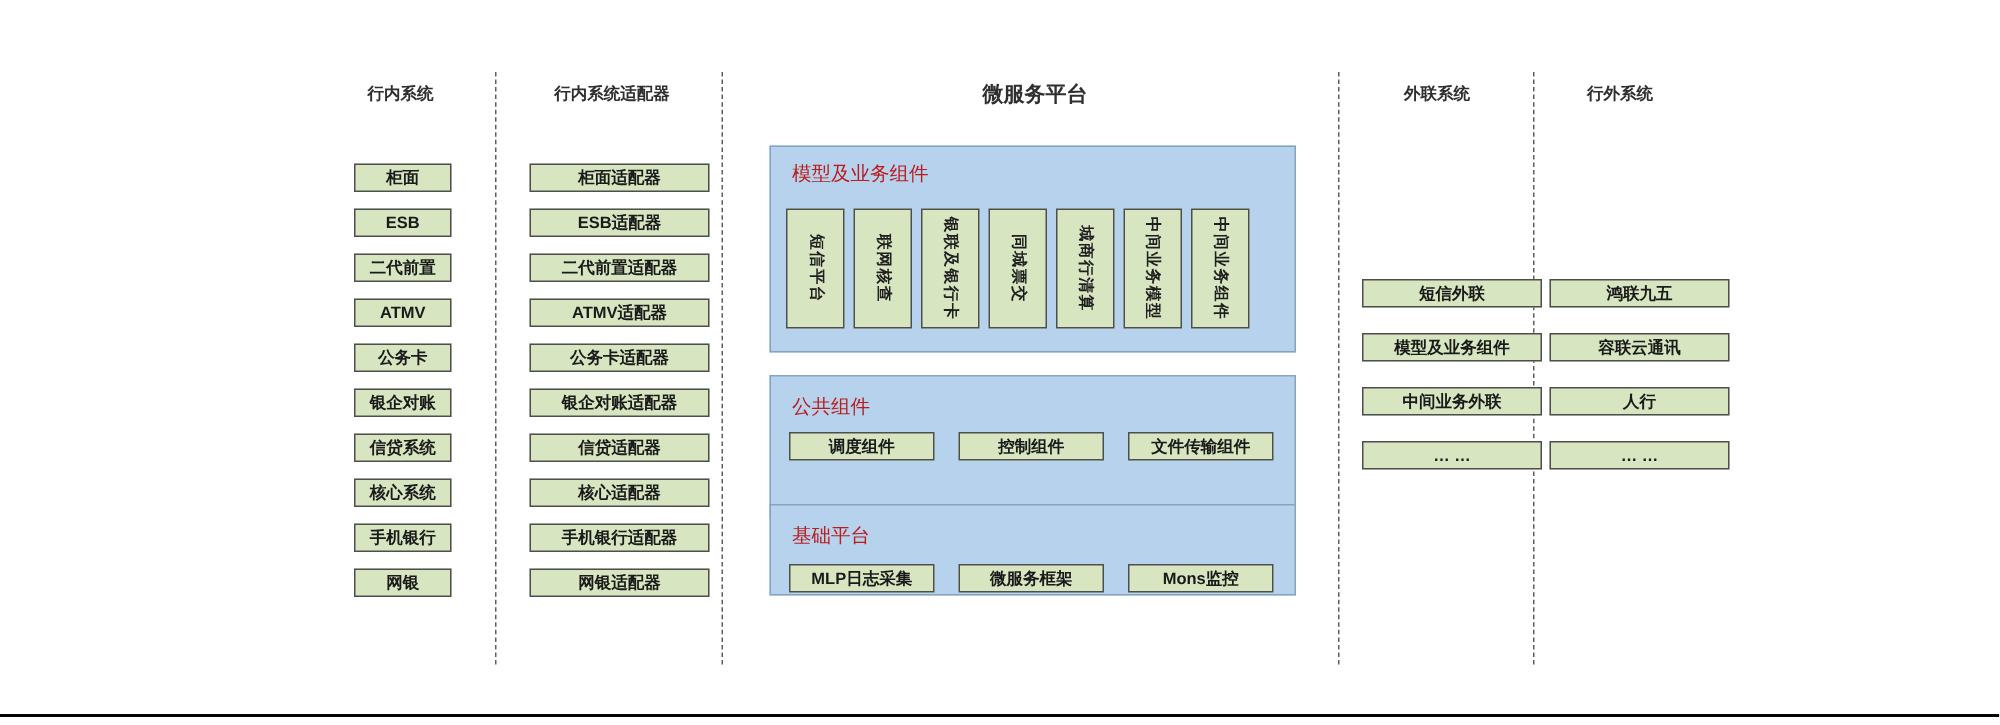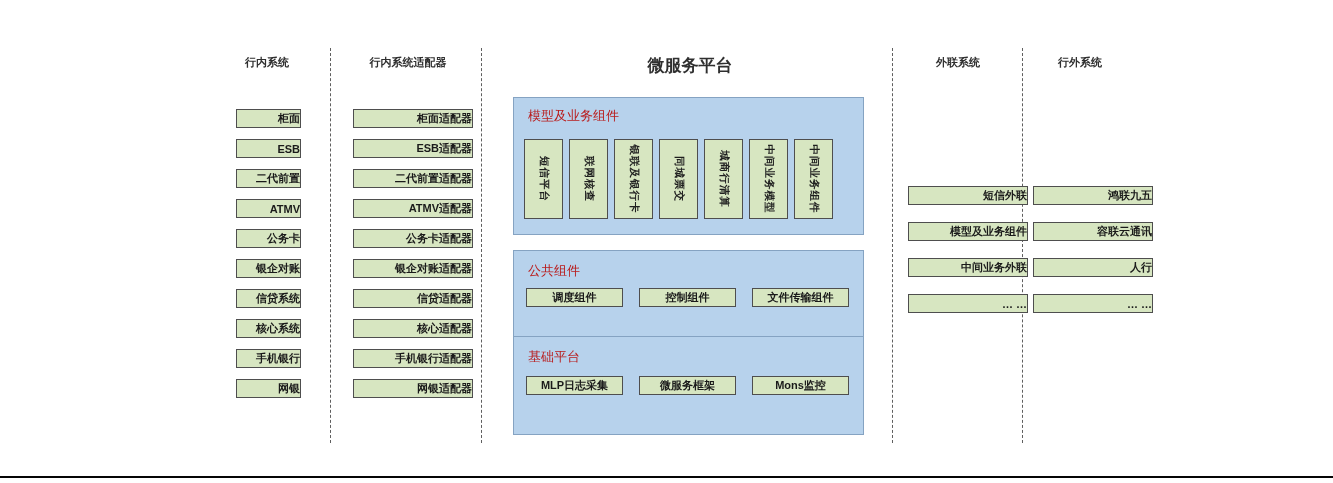--- a/index.html
+++ b/index.html
@@ -5,27 +5,27 @@
   * { margin:0; padding:0; box-sizing:border-box; }
   html,body { background:#ffffff; }
   .canvas {
     position:relative; width:1333px; height:483px; background:#ffffff;
     font-family:"Liberation Sans","DejaVu Sans",sans-serif; overflow:hidden;
   }
   .col-title {
     position:absolute; top:55px; transform:translateX(-50%);
     font-size:11px; font-weight:bold; color:#2f2f2f; white-space:nowrap;
   }
-  .col-title.big { top:54px; font-size:17px; }
+  .col-title.big { top:54px; font-size:14px; }
   .divider {
     position:absolute; top:48px; height:395px; width:0;
     border-left:1.5px dashed #5f5f5f;
   }
   .vlist { position:absolute; display:flex; flex-direction:column; }
-  .vlist .gbox { margin-bottom:11px;justify-content:flex-end; }
+  .vlist .gbox { margin-bottom:11px; }
   .vlist.wide-gap .gbox { margin-bottom:17px; }
   .gbox {
     background:#d7e6c1; border:1.5px solid #4e4e4e;
     display:flex; align-items:center; justify-content:center;
     font-size:11px; font-weight:bold; color:#1a1a1a;
     height:19px; white-space:nowrap;
   }
   .blue-box {
     position:absolute; left:513px; width:351px;
     background:#b7d2ec; border:1px solid #85a3c2;
@@ -198,21 +198,21 @@
         <div class="gbox">
           <span>控制组件</span>
         </div>
 
         <div class="gbox">
           <span>文件传输组件</span>
         </div>
       </div>
   </div>
 
-  <div class="blue-box" style="top:336px; height:99px">
+  <div class="blue-box" style="top:336px; height:61px">
     <div class="blue-label" style="top:11px">基础平台</div>
     <div class="hrow" style="top:39px">
 
         <div class="gbox">
           <span>MLP日志采集</span>
         </div>
 
         <div class="gbox">
           <span>微服务框架</span>
         </div>

